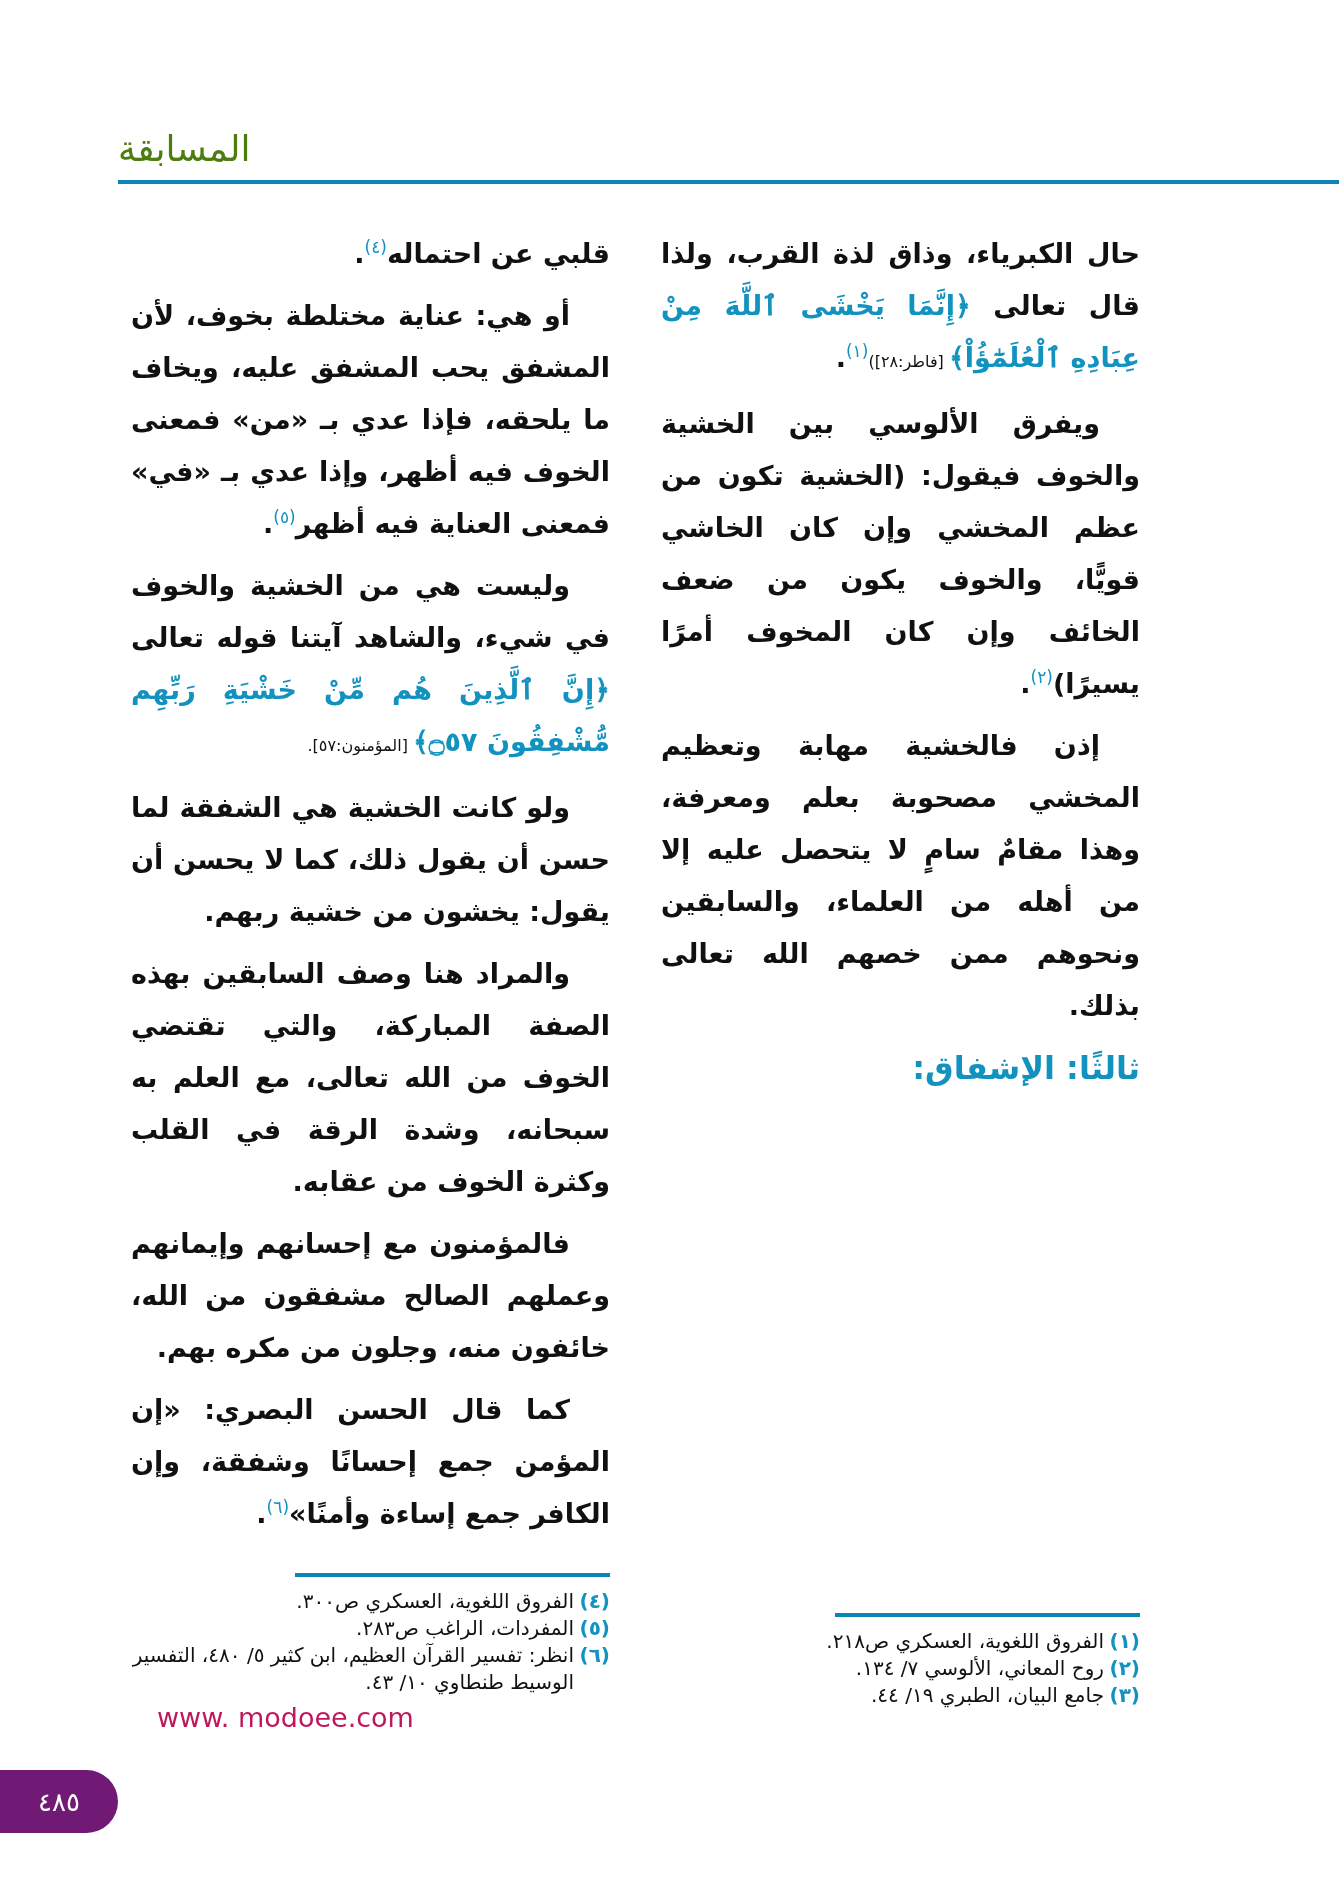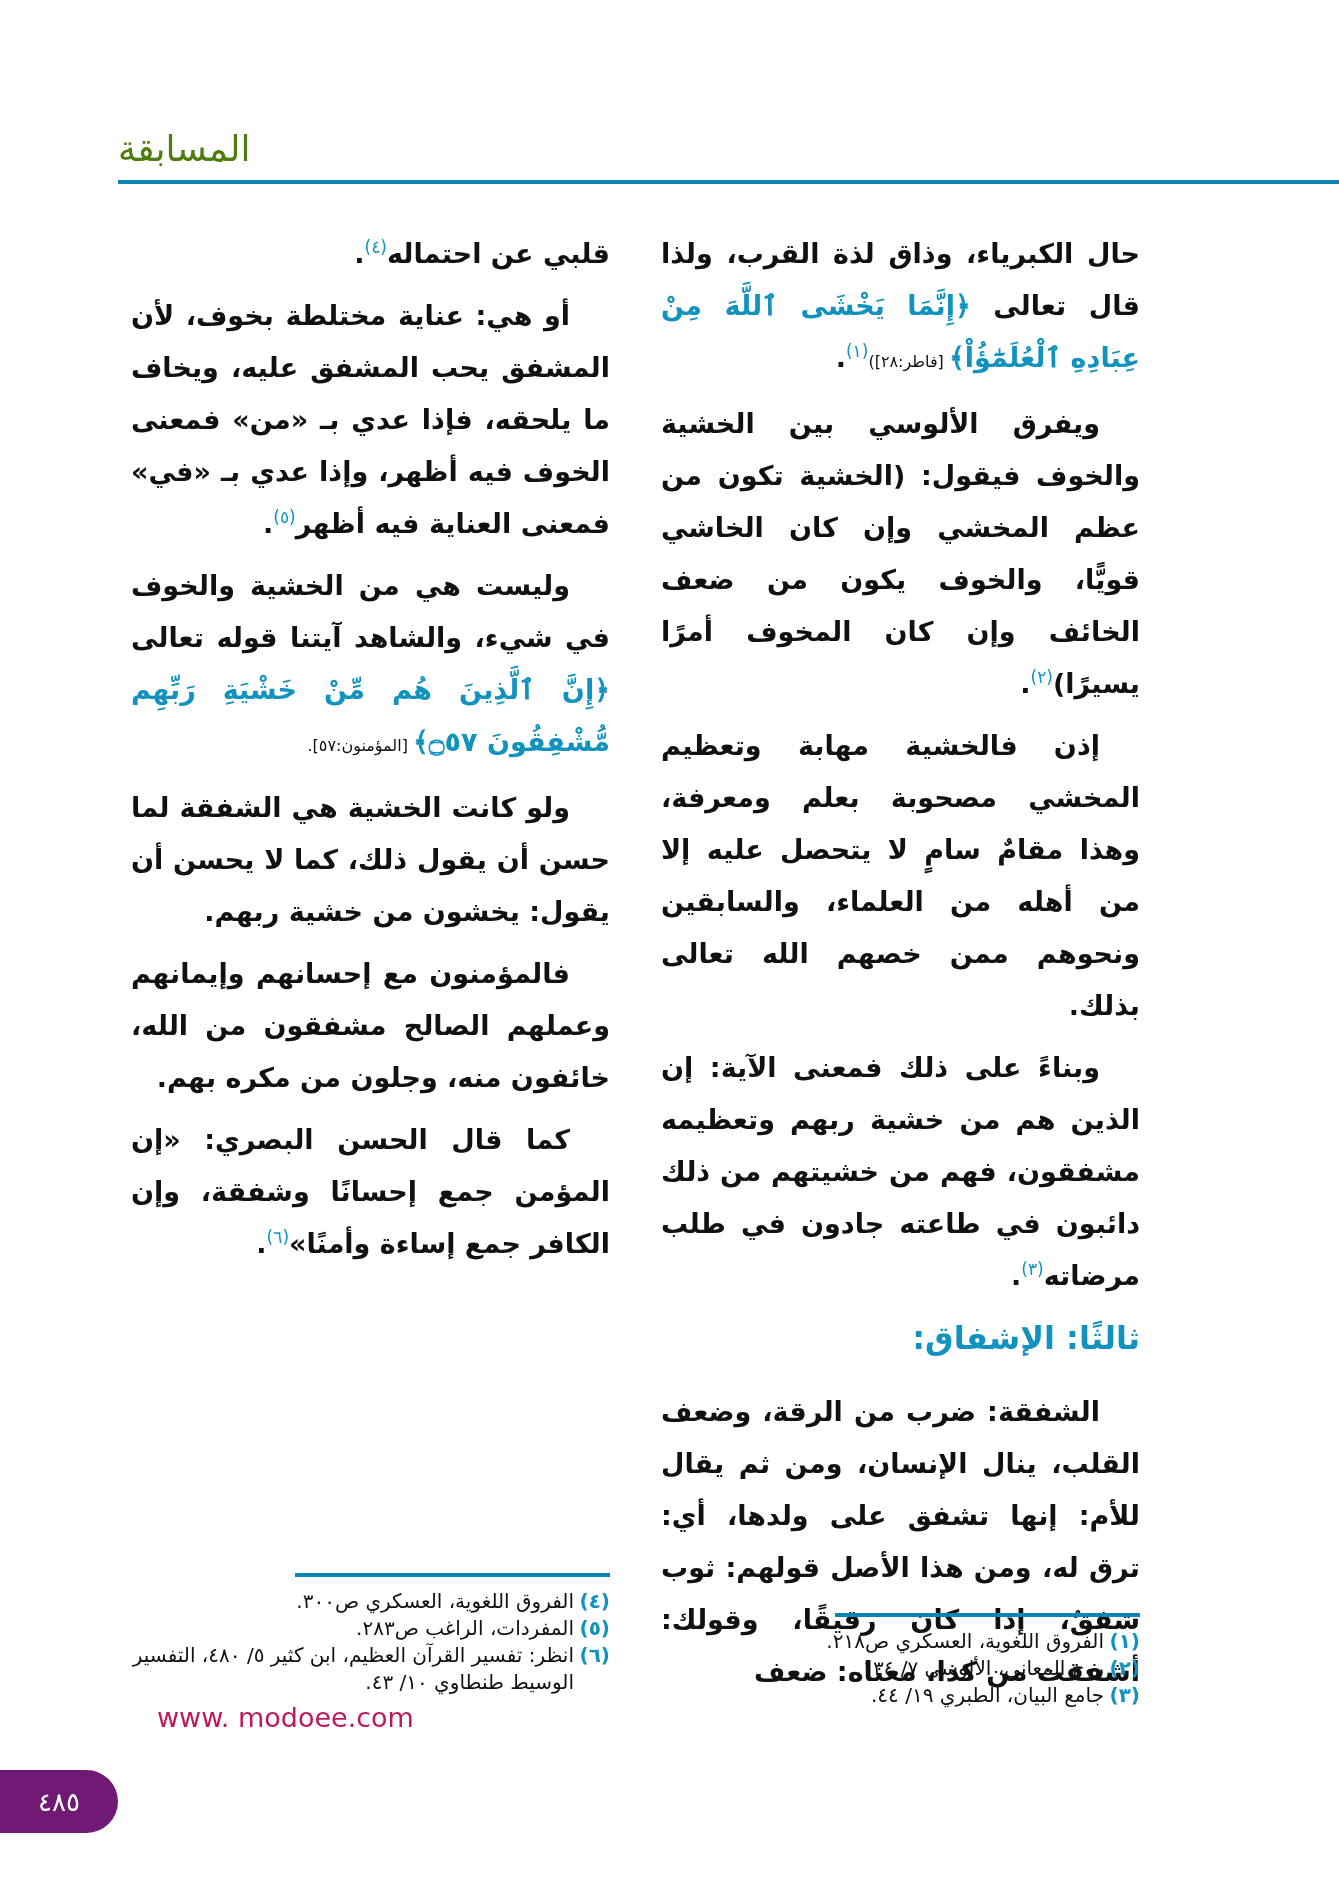--- a/index.html
+++ b/index.html
@@ -39,38 +39,35 @@
 <div class="header-rule"></div>
 
 <div class="col col-right">
   <p>
     <span>حال الكبرياء، وذاق لذة القرب، ولذا قال تعالى </span><span class="quran">﴿إِنَّمَا يَخْشَى ٱللَّهَ مِنْ عِبَادِهِ ٱلْعُلَمَٰٓؤُاْ﴾</span><span class="ref"> [فاطر:٢٨])</span><sup class="fn">(١)</sup><span>.</span>
   </p>
   <p class="indent">
     <span>ويفرق الألوسي بين الخشية والخوف فيقول: (الخشية تكون من عظم المخشي وإن كان الخاشي قويًّا، والخوف يكون من ضعف الخائف وإن كان المخوف أمرًا يسيرًا)</span><sup class="fn">(٢)</sup><span>.</span>
   </p>
   <p class="indent">إذن فالخشية مهابة وتعظيم المخشي مصحوبة بعلم ومعرفة، وهذا مقامٌ سامٍ لا يتحصل عليه إلا من أهله من العلماء، والسابقين ونحوهم ممن خصهم الله تعالى بذلك.</p>
-  <p class="indent">
-    <span>وبناءً على ذلك فمعنى الآية: إن الذين هم من خشية ربهم وتعظيمه مشفقون، فهم من خشيتهم من ذلك دائبون في طاعته جادون في طلب مرضاته</span><sup class="fn">(٣)</sup><span>.</span>
-  </p>
   <p class="section-heading">ثالثًا: الإشفاق:</p>
-  <p class="indent">الشفقة: ضرب من الرقة، وضعف القلب، ينال الإنسان، ومن ثم يقال للأم: إنها تشفق على ولدها، أي: ترق له، ومن هذا الأصل قولهم: ثوب شفقٌ، إذا كان رقيقًا، وقولك: أشفقت من كذا، معناه: ضعف</p>
 </div>
 
 <div class="col col-left">
   <p>
     <span>قلبي عن احتماله</span><sup class="fn">(٤)</sup><span>.</span>
   </p>
   <p class="indent">
     <span>أو هي: عناية مختلطة بخوف، لأن المشفق يحب المشفق عليه، ويخاف ما يلحقه، فإذا عدي بـ «من» فمعنى الخوف فيه أظهر، وإذا عدي بـ «في» فمعنى العناية فيه أظهر</span><sup class="fn">(٥)</sup><span>.</span>
   </p>
   <p class="indent">
     <span>وليست هي من الخشية والخوف في شيء، والشاهد آيتنا قوله تعالى </span><span class="quran">﴿إِنَّ ٱلَّذِينَ هُم مِّنْ خَشْيَةِ رَبِّهِم مُّشْفِقُونَ ۝٥٧﴾</span><span class="ref"> [المؤمنون:٥٧].</span>
   </p>
   <p class="indent">ولو كانت الخشية هي الشفقة لما حسن أن يقول ذلك، كما لا يحسن أن يقول: يخشون من خشية ربهم.</p>
+  <p class="indent">والمراد هنا وصف السابقين بهذه الصفة المباركة، والتي تقتضي الخوف من الله تعالى، مع العلم به سبحانه، وشدة الرقة في القلب وكثرة الخوف من عقابه.</p>
   <p class="indent">فالمؤمنون مع إحسانهم وإيمانهم وعملهم الصالح مشفقون من الله، خائفون منه، وجلون من مكره بهم.</p>
   <p class="indent">
     <span>كما قال الحسن البصري: «إن المؤمن جمع إحسانًا وشفقة، وإن الكافر جمع إساءة وأمنًا»</span><sup class="fn">(٦)</sup><span>.</span>
   </p>
 </div>
 
 <div class="fn-rule fn-rule-right"></div>
 <div class="footnotes footnotes-right">
   <div class="fn-item">
     <span class="fn-num">(١)</span>

